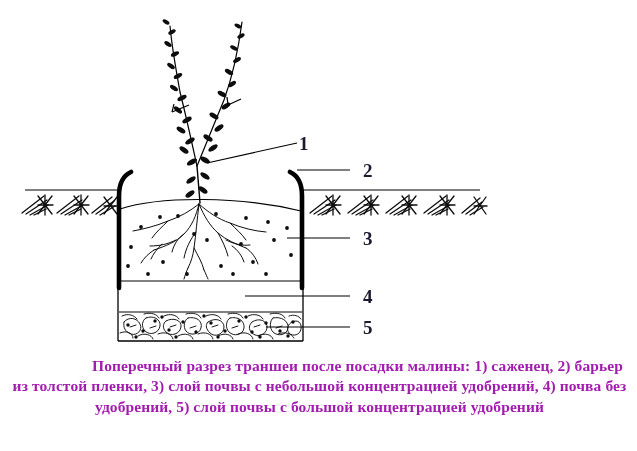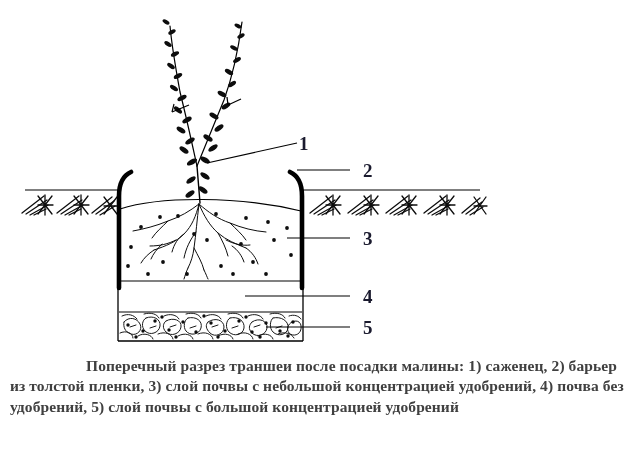--- a/index.html
+++ b/index.html
@@ -34,22 +34,22 @@
     position: absolute;
     left: 0;
     top: 356px;
     width: 637px;
     padding: 0 8px 0 10px;
     box-sizing: border-box;
     font-family: "Liberation Serif", "DejaVu Serif", serif;
     font-size: 15.5px;
     font-weight: bold;
     line-height: 20.3px;
-    color: #404040;
-    text-align: left;
+    color: #a21caf;
+    text-align: center;
     letter-spacing: 0.1px;
   }
   .caption-block .indent {
     display: inline-block;
     width: 76px;
   }
   .label-num {
     font-family: "Liberation Serif", "DejaVu Serif", serif;
     font-size: 19px;
     font-weight: bold;

